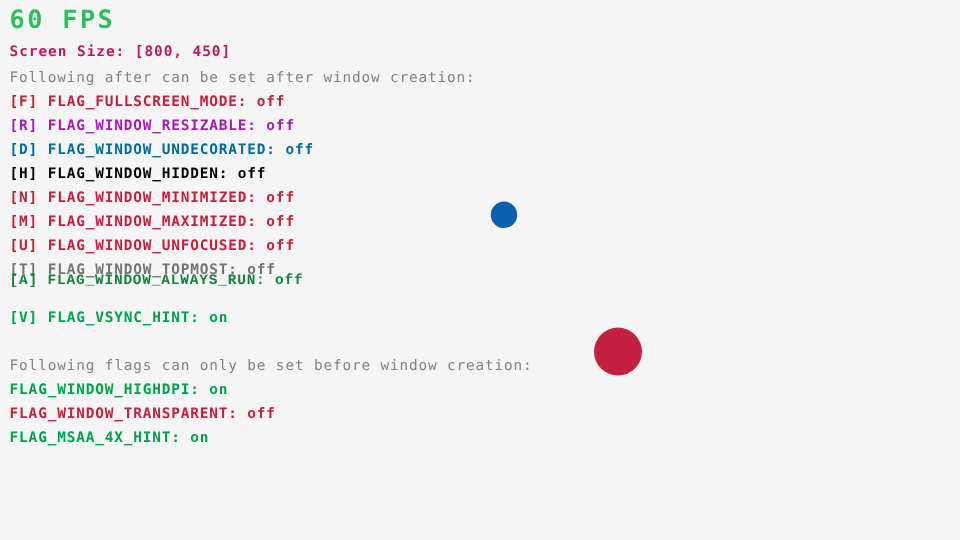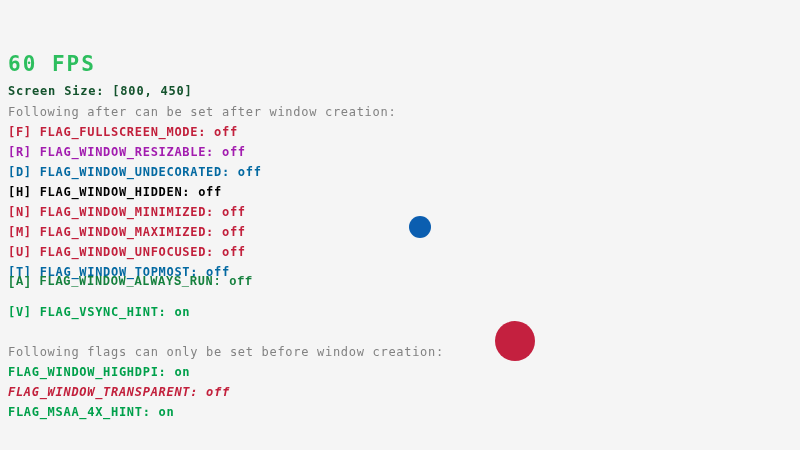--- a/index.html
+++ b/index.html
@@ -14,21 +14,20 @@
     font-family: "DejaVu Sans Mono", "Liberation Mono", monospace;
     overflow: hidden;
     position: relative;
   }
   #app {
     position: relative;
     width: 800px;
     height: 392px;
     background: #f5f5f5;
     overflow: hidden;
-    margin-top: 48px;
   }
 
   
   .txt {
     position: absolute;
     white-space: pre;
     font-family: "DejaVu Sans Mono", "Liberation Mono", monospace;
     letter-spacing: 0.5px;
     line-height: 1;
     -webkit-font-smoothing: none;
@@ -90,37 +89,37 @@
     background: #c4203f;
   }
 </style>
 </head>
 <body style="background: rgb(245, 245, 245);">
 
 <div id="app" style="background: rgb(245, 245, 245);">
 
   <div class="txt" id="fps-counter" style="color: rgb(45, 190, 94);">60 FPS</div>
 
-  <div class="txt" id="screen-size-label" style="color: #14532d;">Screen Size: [800, 450]</div>
+  <div class="txt" id="screen-size-label" style="color: #be185d;">Screen Size: [800, 450]</div>
 
   <div class="txt section-header" id="header-after" style="color: rgb(130, 130, 130);">Following after can be set after window creation:</div>
 
   <div class="txt flag-line flag-off" style="top: 78px; color: rgb(194, 32, 60);">[F] FLAG_FULLSCREEN_MODE: off</div>
   <div class="txt flag-line flag-off" style="top: 98px; color: #a21caf;">[R] FLAG_WINDOW_RESIZABLE: off</div>
   <div class="txt flag-line flag-off" style="top: 118px; color: #0369a1;">[D] FLAG_WINDOW_UNDECORATED: off</div>
   <div class="txt flag-line flag-off" style="top: 138px; color: #000000;">[H] FLAG_WINDOW_HIDDEN: off</div>
   <div class="txt flag-line flag-off" style="top: 158px; color: rgb(194, 32, 60);">[N] FLAG_WINDOW_MINIMIZED: off</div>
   <div class="txt flag-line flag-off" style="top: 178px; color: rgb(194, 32, 60);">[M] FLAG_WINDOW_MAXIMIZED: off</div>
   <div class="txt flag-line flag-off" style="top: 198px; color: rgb(194, 32, 60);">[U] FLAG_WINDOW_UNFOCUSED: off</div>
-  <div class="txt flag-line flag-off" style="top: 218px; color: #0369a1;">[T] FLAG_WINDOW_TOPMOST: off</div>
+  <div class="txt flag-line flag-off" style="top: 218px; color: #737373;">[T] FLAG_WINDOW_TOPMOST: off</div>
   <div class="txt flag-line flag-off" style="top: 228px; color: #15803d; font-family: Liberation Mono, monospace;">[A] FLAG_WINDOW_ALWAYS_RUN: off</div>
   <div class="txt flag-line flag-on" style="top: 258px; color: rgb(0, 160, 75);">[V] FLAG_VSYNC_HINT: on</div>
 
   <div class="txt section-header" id="header-before" style="color: rgb(130, 130, 130);">Following flags can only be set before window creation:</div>
 
   <div class="txt flag-line flag-on" style="top: 318px; color: rgb(0, 160, 75);">FLAG_WINDOW_HIGHDPI: on</div>
-  <div class="txt flag-line flag-off" style="top: 338px; color: rgb(194, 32, 60); font-style: italic;">FLAG_WINDOW_TRANSPARENT: off</div>
+  <div class="txt flag-line flag-off" style="top: 338px; color: rgb(194, 32, 60);">FLAG_WINDOW_TRANSPARENT: off</div>
   <div class="txt flag-line flag-on" style="top: 358px; color: rgb(0, 160, 75);">FLAG_MSAA_4X_HINT: on</div>
 
   <div class="ball" id="blue-ball" style="left: 409px; top: 168px; width: 22px; height: 22px; background: rgb(11, 94, 176);"></div>
   <div class="ball" id="red-ball" style="left: 495px; top: 273px; width: 40px; height: 40px; background: rgb(196, 32, 63);"></div>
 
 </div>
 
 </body></html>

